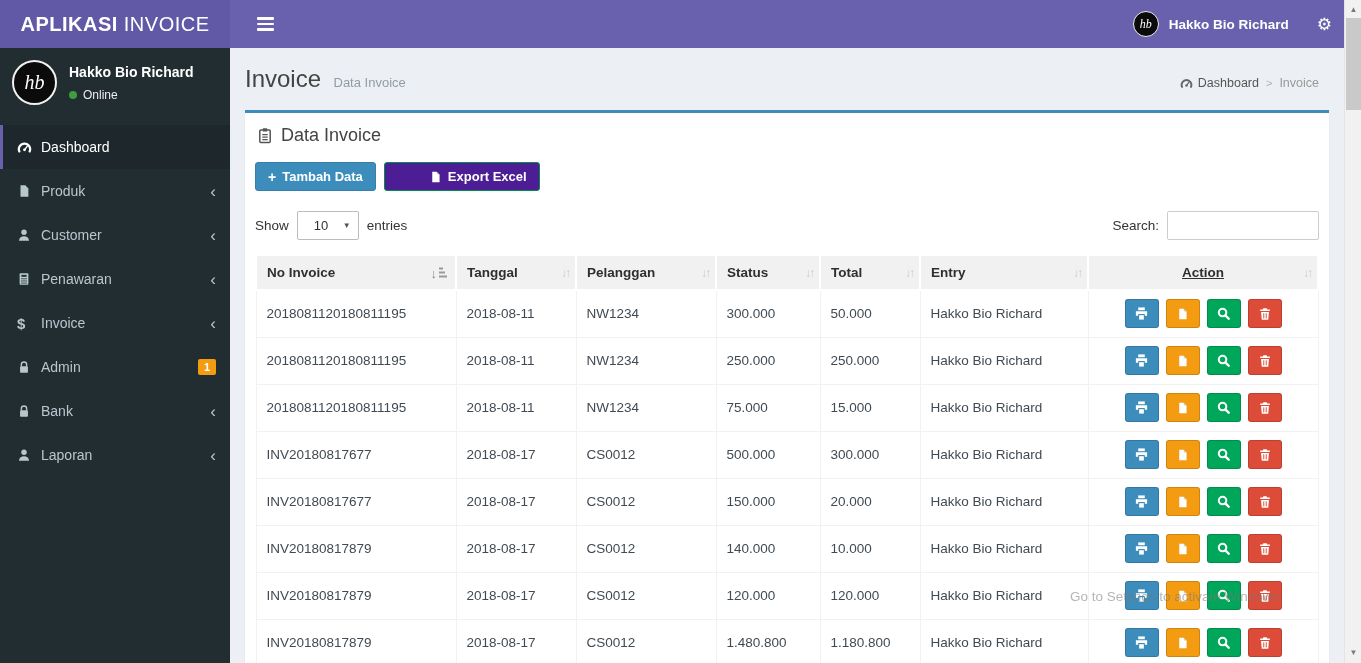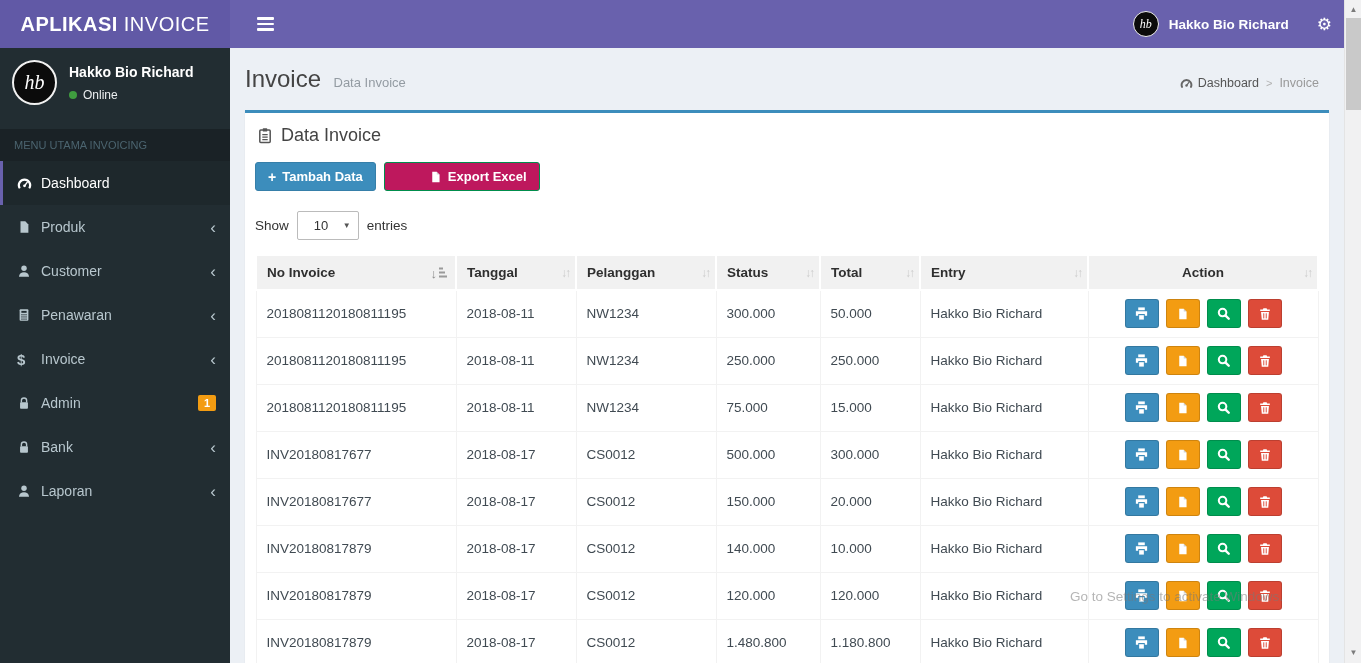--- a/index.html
+++ b/index.html
@@ -53,40 +53,40 @@
   .bc-home { color:#555; display:flex; align-items:center; gap:5px; cursor:pointer; }
   .bc-sep { color:#b0b0b0; font-size:11px; }
 
   .box { margin:4px 15px 0; background:#fff; border-top:3px solid #3c8dbc;
     border-bottom:1px solid #d2d6de; box-shadow:0 1px 1px rgba(0,0,0,.1); padding:10px; height:600px; }
   .box-title { display:flex; align-items:center; gap:8px; font-size:18px; color:#444; padding:2px 2px; }
   .btn-row { margin-top:14px; display:flex; gap:8px; }
   .btn { display:inline-flex; align-items:center; gap:6px; height:29px; padding:0 12px;
     color:#fff; font-size:13px; font-weight:bold; border-radius:3px; cursor:pointer; border:1px solid transparent; }
   .btn-add { background:#3c8dbc; border-color:#367fa9; }
-  .btn-export { background:#be185d; border-color:#008d4c;padding-left:44px; }
+  .btn-export { background:#4c1d95; border-color:#008d4c;padding-left:44px; }
   .plus-glyph { font-weight:bold; font-size:14px; }
 
   .controls { margin-top:20px; display:flex; align-items:flex-end; justify-content:space-between;
     font-size:13.5px; color:#333; }
   .show-wrap { display:flex; align-items:center; }
   .fake-select { display:flex; align-items:center; justify-content:space-between; width:62px; height:29px;
     border:1px solid #bbb; border-radius:2px; padding:0 7px 0 16px; margin:0 8px; font-size:13px;
     color:#333; background:#fff; cursor:pointer; }
   .sel-arrow { font-size:8px; color:#555; }
   .search-wrap { display:flex; align-items:center; gap:8px; }
   .search-input { width:152px; height:29px; border:1px solid #ccc; border-radius:2px; padding:0 6px;
     font-size:13px; font-family:"Liberation Sans", sans-serif; }
 
   
   table.data { margin-top:14px; width:100%; border-collapse:collapse; font-size:13.5px;
     color:#404a52; table-layout:fixed; }
   th { background:#f1f1f1; border:2px solid #fff; padding:9px 10px; text-align:left;
     font-weight:bold; color:#2f2f2f; position:relative; cursor:pointer; }
-  th.center, td.center { text-align:center; }
+  th.center, td.center { text-align:center;text-decoration:underline; }
   td { border:1px solid #f2f2f2; padding:0 10px; height:47px; background:#fff; }
   .sort-pair { position:absolute; right:6px; top:50%; transform:translateY(-50%);
     color:#ccc; font-size:12px; letter-spacing:-2px; }
   .sort-amount { position:absolute; right:8px; top:50%; transform:translateY(-50%);
     display:flex; align-items:center; gap:2px; }
   .sort-amount .arr { color:#8a8a8a; font-size:13px; font-weight:bold; }
   .sa-bars { display:flex; flex-direction:column; gap:2px; align-items:flex-start; }
   .sa-bars i { display:block; height:2px; background:#9a9a9a; }
   .sa-bars i:nth-child(1){ width:4px; } .sa-bars i:nth-child(2){ width:6px; } .sa-bars i:nth-child(3){ width:8px; }
   .col-noinv{width:200px;} .col-tgl{width:120px;} .col-pel{width:140px;} .col-sts{width:104px;}
@@ -138,21 +138,20 @@
     <div class="avatar-lg">hb</div>
     <div>
       <div class="up-name">Hakko Bio Richard</div>
       <div class="up-status">
         <span class="dot"></span>
         <span>Online</span>
       </div>
     </div>
   </div>
 
-  <div class="menu-header">MENU UTAMA INVOICING</div>
 
   <div class="menu-item active">
     <span class="mi-icon">
       <svg width="15" height="15" viewBox="0 0 16 16">
           <path d="M2.5 12.2a6 6 0 1 1 11 0" fill="none" stroke="currentColor" stroke-width="2.4" stroke-linecap="round"></path>
           <line x1="8" y1="10.5" x2="11.2" y2="6.2" stroke="currentColor" stroke-width="1.5"></line>
           <circle cx="8" cy="10.5" r="1.5" fill="currentColor"></circle>
         </svg>
     </span>
     <span>Dashboard</span>
@@ -284,20 +283,24 @@
     </div>
 
     <div class="controls">
       <div class="show-wrap">
         <span>Show</span>
         <div class="fake-select">
           <span>10</span>
           <span class="sel-arrow">▼</span>
         </div>
         <span>entries</span>
+      </div>
+      <div class="search-wrap">
+        <span>Search:</span>
+        <input class="search-input" type="text" style="">
       </div>
     </div>
 
     <table class="data">
       <thead>
         <tr>
           <th class="col-noinv">
             <span>No Invoice</span>
             <span class="sort-amount">
                 <span class="arr">↓</span>

